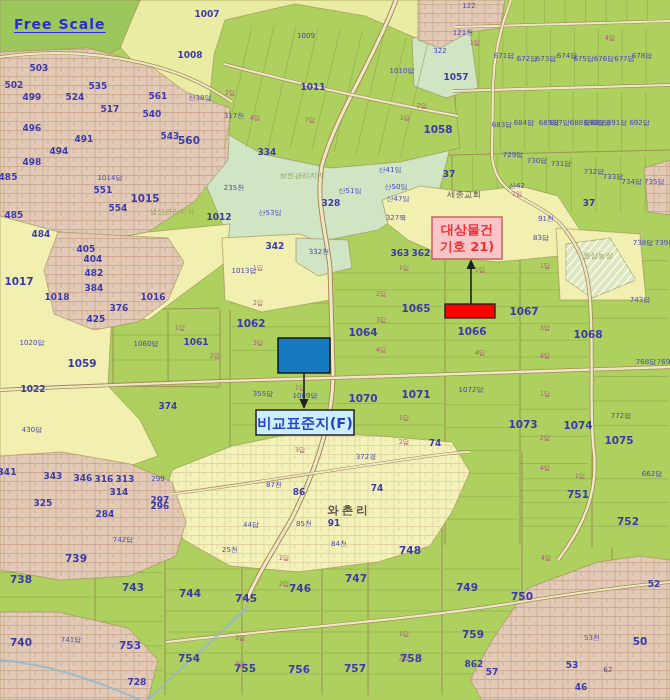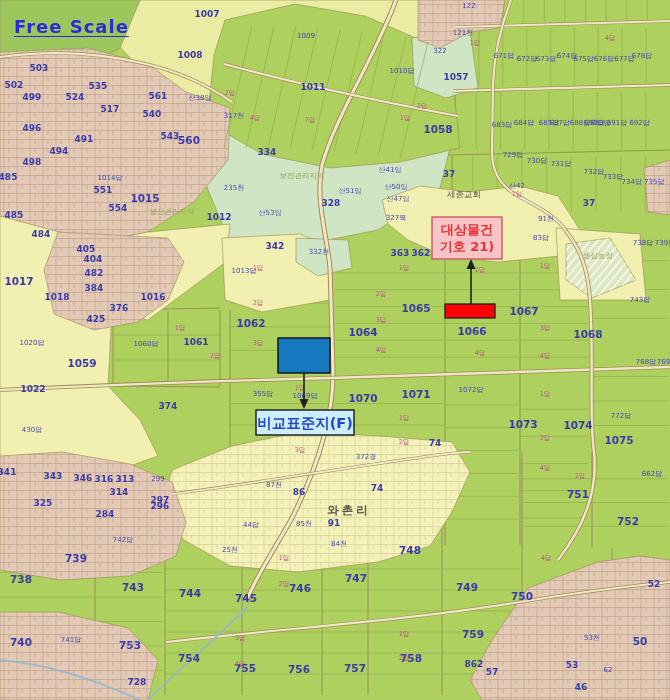--- a/index.html
+++ b/index.html
@@ -3,21 +3,21 @@
 <meta charset="utf-8">
 <style>
   html,body{margin:0;padding:0;background:#ffffff;}
   .map-root{
     position:relative;width:670px;height:700px;overflow:hidden;
     background:#aed05f;font-family:"DejaVu Sans","Liberation Sans",sans-serif;
   }
   .map-root svg{position:absolute;left:0;top:0;}
   .free-scale{
     position:absolute;left:14px;top:16px;z-index:5;
-    font-size:18px;font-weight:bold;color:#2b2bd8;
+    font-size:14px;font-weight:bold;color:#2b2bd8;
     text-decoration:underline;text-underline-offset:3px;
     letter-spacing:1px;
   }
   svg text{text-anchor:middle;}
   .lb-N{font:bold 10.5px "DejaVu Sans",sans-serif;fill:#3a3aaa;}
   .lb-n{font:bold 9px "DejaVu Sans",sans-serif;fill:#3a3aaa;}
   .lb-s{font:7px "DejaVu Sans",sans-serif;fill:#4646b2;}
   .lb-r{font:6.5px "DejaVu Sans",sans-serif;fill:#bb5588;}
   .lb-p{font:8.5px "DejaVu Sans",sans-serif;fill:#554e46;}
   .lb-P{font:bold 11.5px "DejaVu Sans",sans-serif;fill:#5a544c;letter-spacing:3px;}

